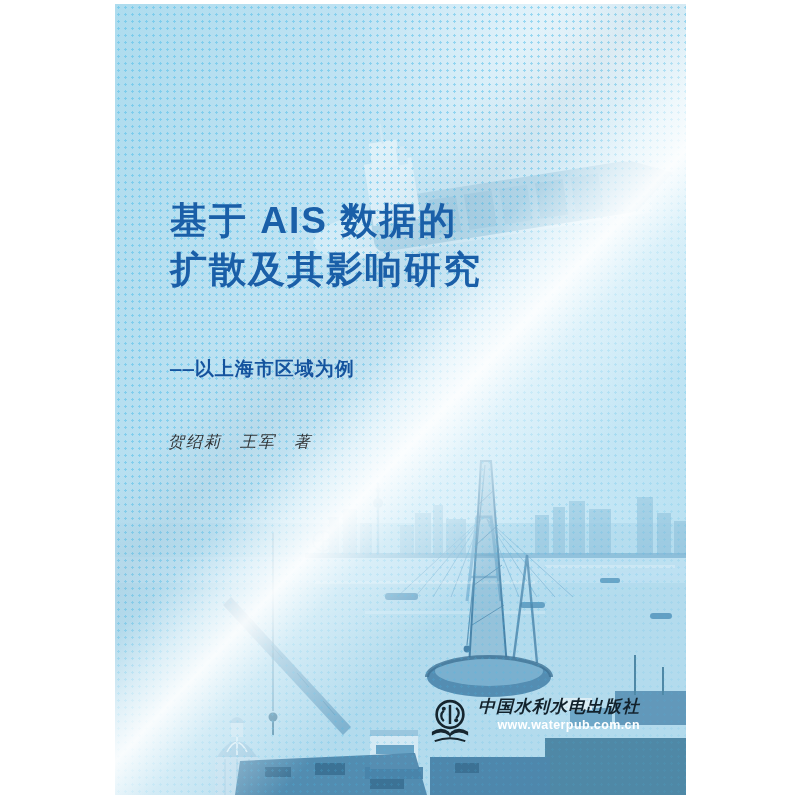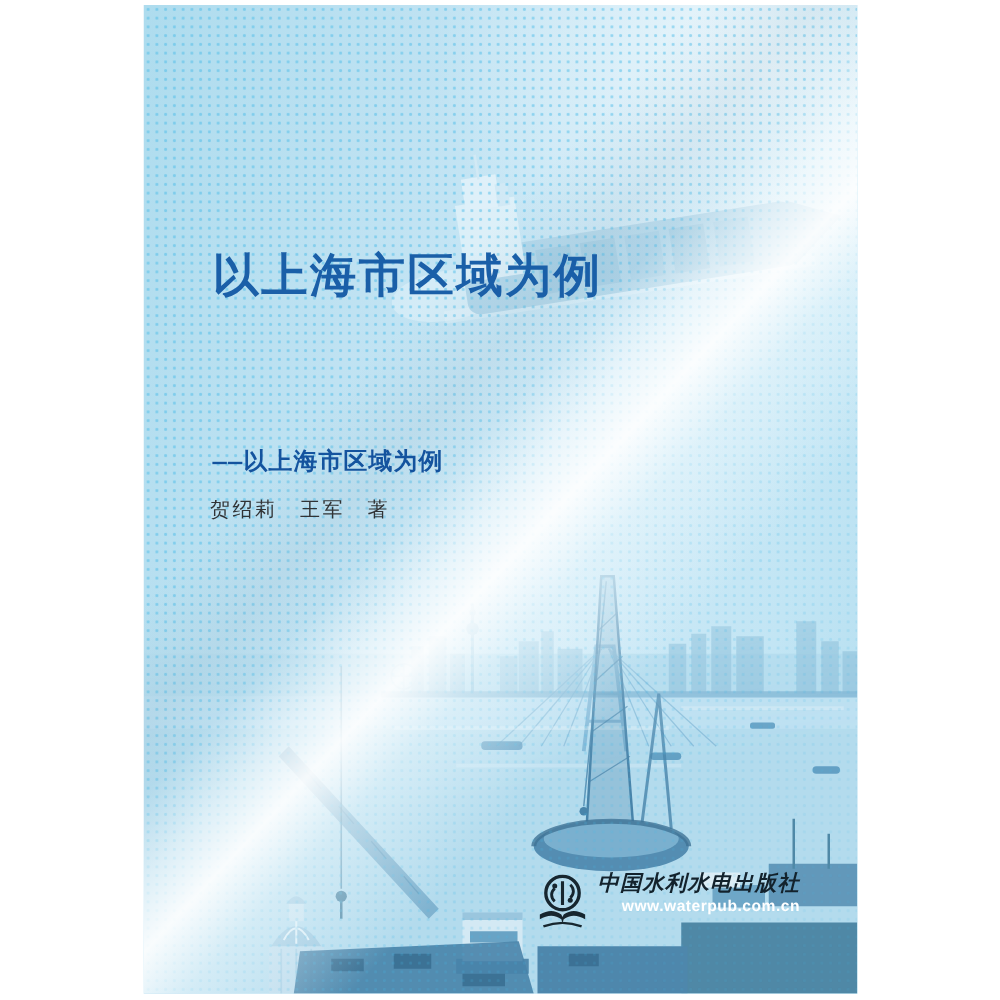--- a/index.html
+++ b/index.html
@@ -29,21 +29,21 @@
       rgba(255,255,255,0.55) 50%,
       rgba(255,255,255,0.92) 54%,
       rgba(238,249,253,0.55) 59%,
       rgba(255,255,255,0) 69%);
   }
 
   .title{position:absolute;left:55px;top:192px;color:#1a5fa8;
     font-size:37px;font-weight:600;line-height:49px;letter-spacing:2px;white-space:nowrap;}
   .subtitle{position:absolute;left:55px;top:352px;color:#14539e;
     font-family:Liberation Mono, monospace;font-weight:700;font-size:19px;letter-spacing:1px;white-space:nowrap;}
-  .authors{position:absolute;left:53px;top:394px;color:#313335;font-size:16px;letter-spacing:2px;white-space:nowrap;}
+  .authors{position:absolute;left:53px;top:428px;color:#313335;font-size:16px;letter-spacing:2px;white-space:nowrap;font-style:italic;}
 
   .publisher{position:absolute;left:314px;top:693px;display:flex;align-items:flex-start;gap:7px;}
   .pub-logo{width:42px;height:54px;flex:0 0 auto;}
   .pub-text{display:flex;flex-direction:column;}
   .pub-name{font-family:"Liberation Serif",serif;font-style:italic;font-weight:700;
     font-size:17px;color:#13222c;letter-spacing:1px;white-space:nowrap;line-height:20px;}
   .pub-url{font-size:12.5px;font-weight:700;color:#ffffff;letter-spacing:.4px;margin-top:1px;white-space:nowrap;text-align:right;}
 </style>
 </head>
 <body>
@@ -211,21 +211,22 @@
           <rect x="340" y="358" width="24" height="10"></rect>
         </g>
         <rect x="0" y="118" width="571" height="272" fill="#8ec7e2" opacity="0.12"></rect>
       </g>
     </svg>
 
     <div class="dots"></div>
     <div class="band"></div>
 
     <div class="title">
-      <div>以上海市区域为例</div>
+      <div>基于 AIS 数据的</div>
+      <div>扩散及其影响研究</div>
     </div>
     <div class="subtitle">——以上海市区域为例</div>
     <div class="authors">贺绍莉　王军　著</div>
 
     <div class="publisher">
       <svg class="pub-logo" viewBox="0 0 44 56" aria-hidden="true">
         <g stroke="#16262f" fill="none">
           <circle cx="22" cy="18" r="14" stroke-width="2.8"></circle>
           <line x1="22" y1="8" x2="22" y2="28" stroke-width="2.6"></line>
           <circle cx="15.5" cy="12" r="2.1" fill="#16262f" stroke="none"></circle>

